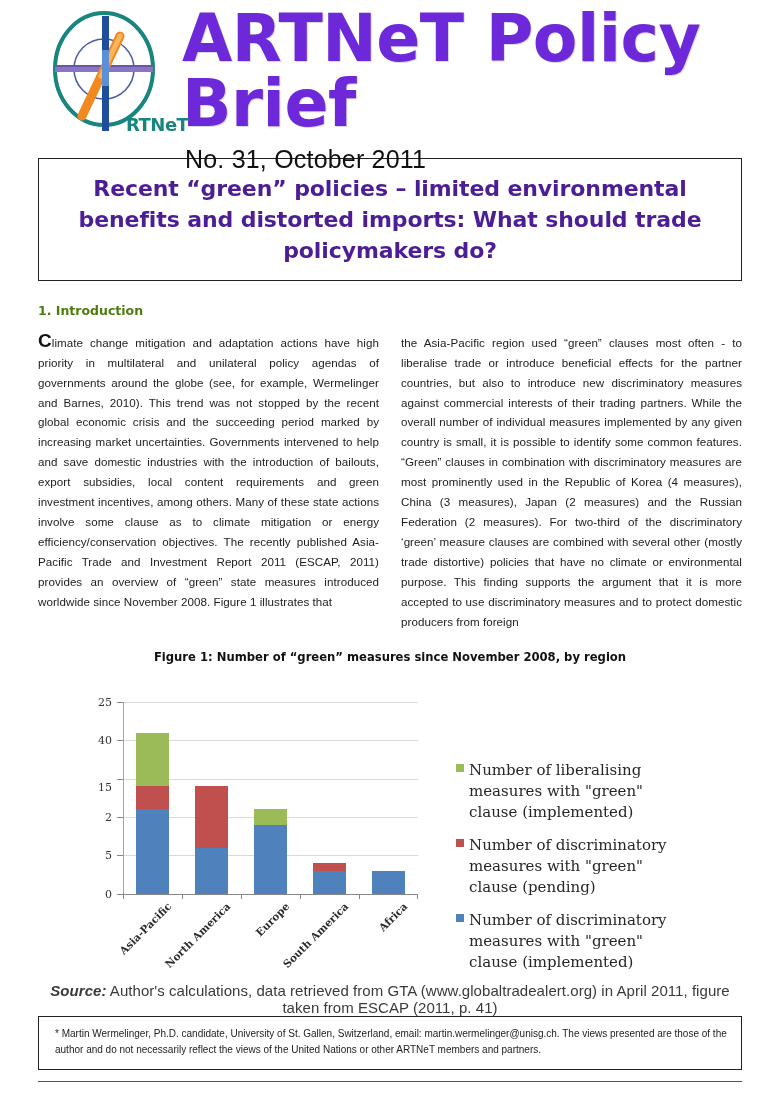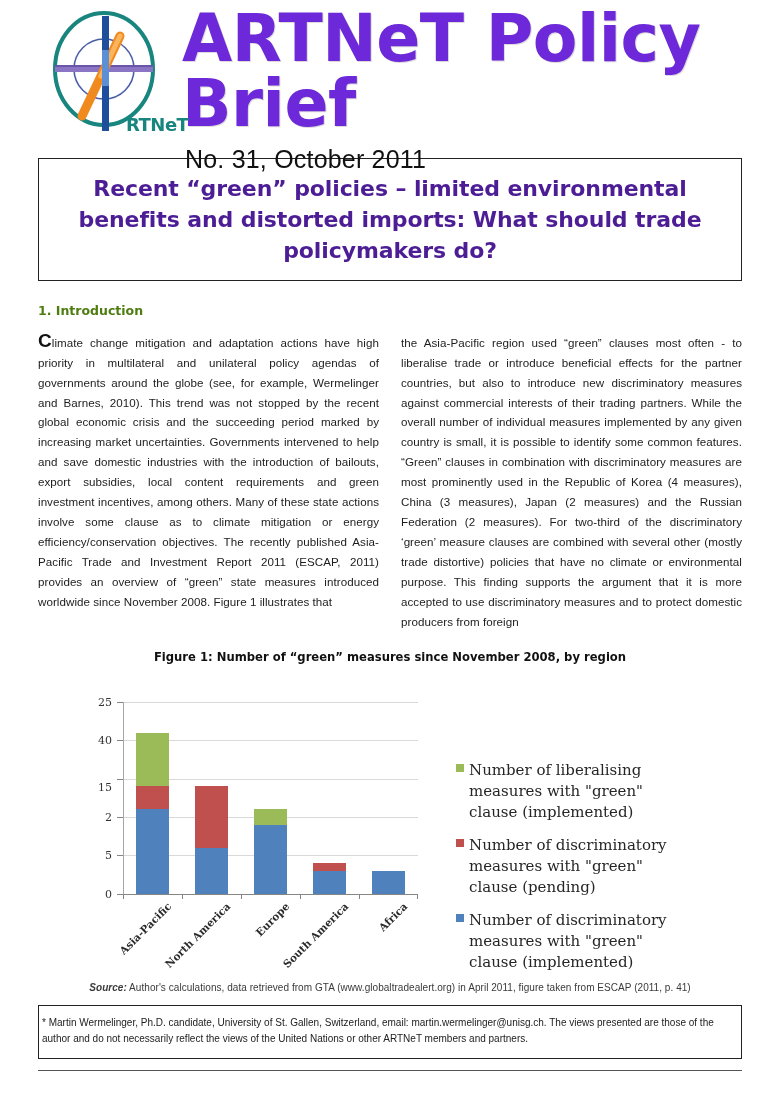--- a/index.html
+++ b/index.html
@@ -261,36 +261,35 @@
   }
   .legend-text {
     font-family: "DejaVu Serif", serif;
     font-size: 15px;
     line-height: 1.42;
     color: #262626;
   }
 
   .source-note {
     text-align: center;
-    font-size: 10px;
+    font-size: 15px;
     color: #3a3a3a;
     margin: 10px 0 0 0;
     letter-spacing: 0.05px;
   }
   .source-note .src-label {
     font-style: italic;
     font-weight: bold;
   }
 
   
   .footnote-box {
     border: 1.2px solid #222;
     box-sizing: border-box;
-    margin-top: 12px;
-    padding: 9px 13px 11px 3px;
+    padding: 9px 13px 11px 16px;
   }
   .footnote-box p {
     margin: 0;
     font-size: 10px;
     line-height: 1.62;
     color: #222;
   }
 
   
   .footer {

